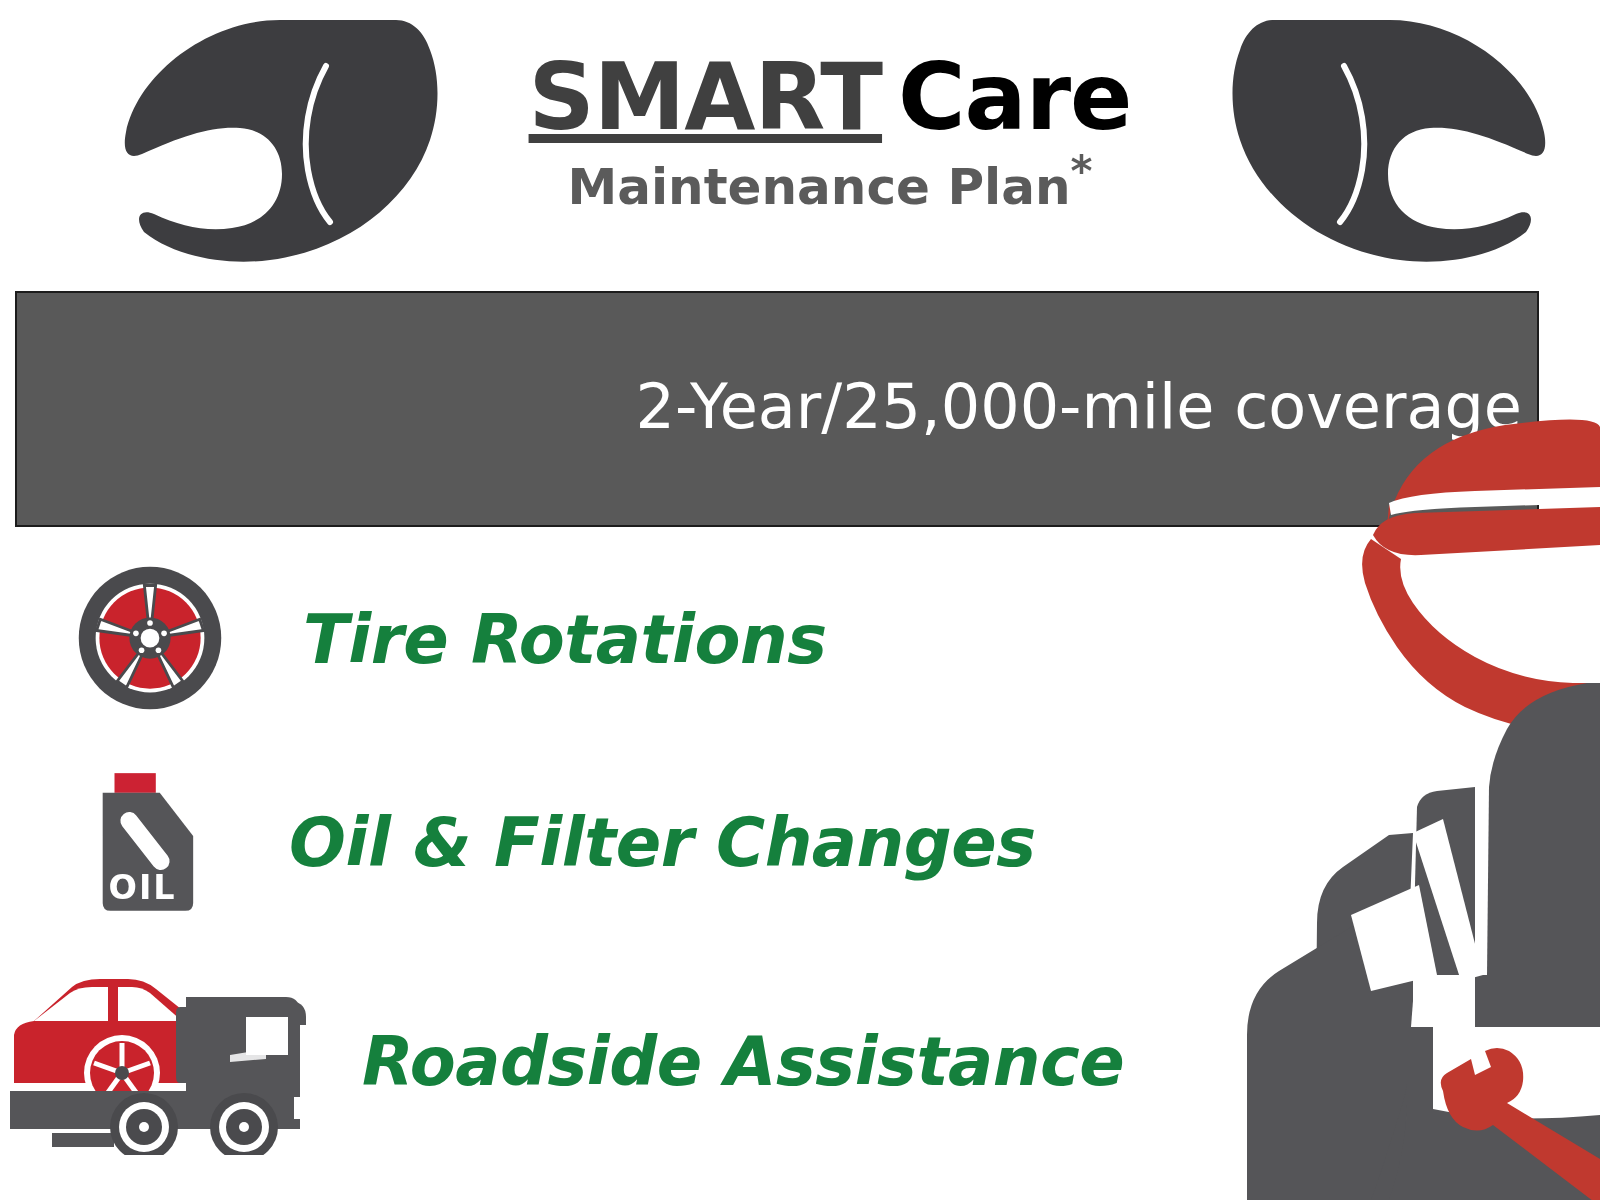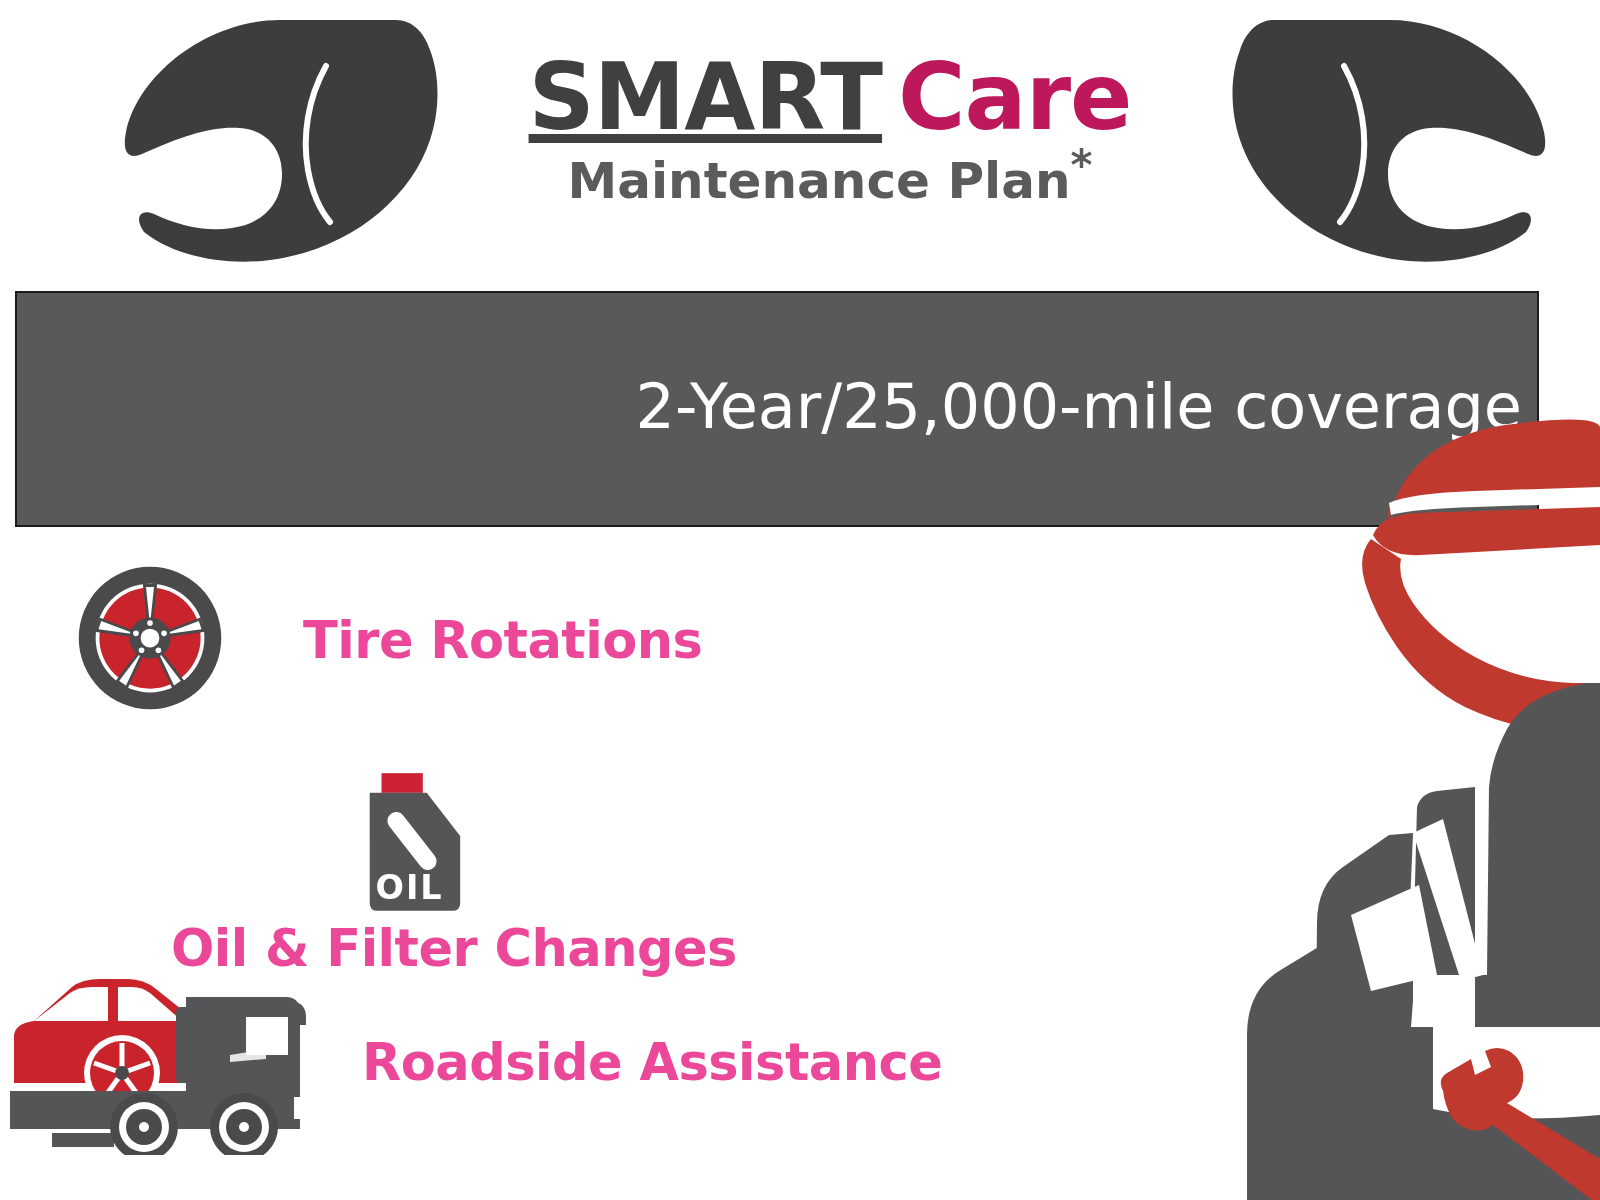--- a/index.html
+++ b/index.html
@@ -49,26 +49,27 @@
   }
   .logo-title {
     font-family: "DejaVu Sans", sans-serif;
     font-weight: bold;
     font-size: 92px;
     line-height: 1.0;
     letter-spacing: -1px;
     white-space: nowrap;
   }
   .logo-smart { color: #404040; text-decoration: underline; }
-  .logo-care  { color: #be185d; margin-left: 16px; }
+  .logo-care  { color: #000000; margin-left: 16px; }
   .logo-sub {
     font-family: "DejaVu Sans", sans-serif;
     font-weight: bold;
     font-size: 50px;
     color: #5b5b5b;
+    margin-top: 6px;
     line-height: 1.05;
     white-space: nowrap;
   }
   .logo-sub .asterisk { font-size: 42px; vertical-align: super; }
 
   
   .banner {
     position: absolute;
     left: 15px;
     top: 291px;
@@ -109,34 +110,35 @@
     left: 0;
     top: 545px;
     width: 1200px;
   }
   .feature-row {
     position: absolute;
     display: flex;
     align-items: center;
   }
   .feature-row.r1 { left: 75px; top: 18px; }
-  .feature-row.r2 { left: 85px; top: 222px; flex-direction: column; }
+  .feature-row.r2 { left: 85px; top: 222px; }
   .feature-row.r3 { left: 0px;  top: 420px; text-align: right; }
 
   .feature-icon {
     flex: 0 0 auto;
     position: relative;
   }
   .feature-label {
     font-family: "DejaVu Sans", sans-serif;
     font-weight: bold;
-    font-size: 51px;
-    color: #ec4899;
+    font-size: 67px;
+    color: #15803d;
     letter-spacing: -0.5px;
     white-space: nowrap;
+    font-style: italic;
   }
   .feature-row.r1 .feature-label { margin-left: 78px; }
   .feature-row.r2 .feature-label { margin-left: 86px; }
   .feature-row.r3 .feature-label { margin-left: 32px; }
 
   
   .mechanic {
     position: absolute;
     left: 1175px;
     top: 415px;

